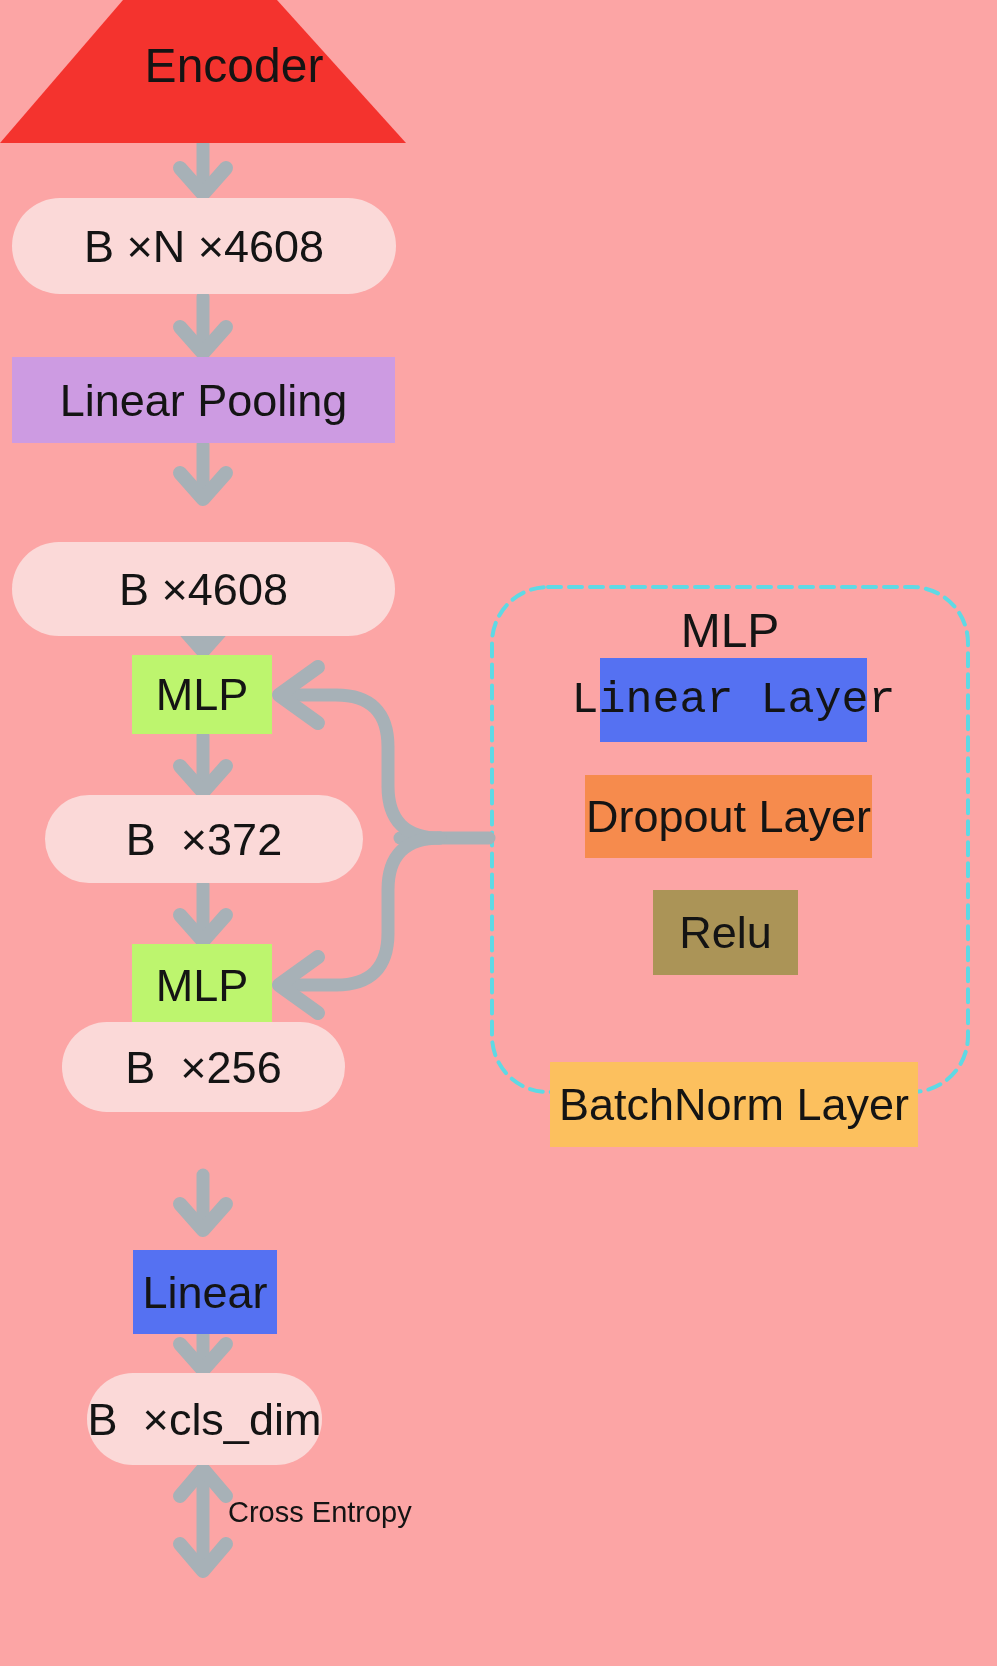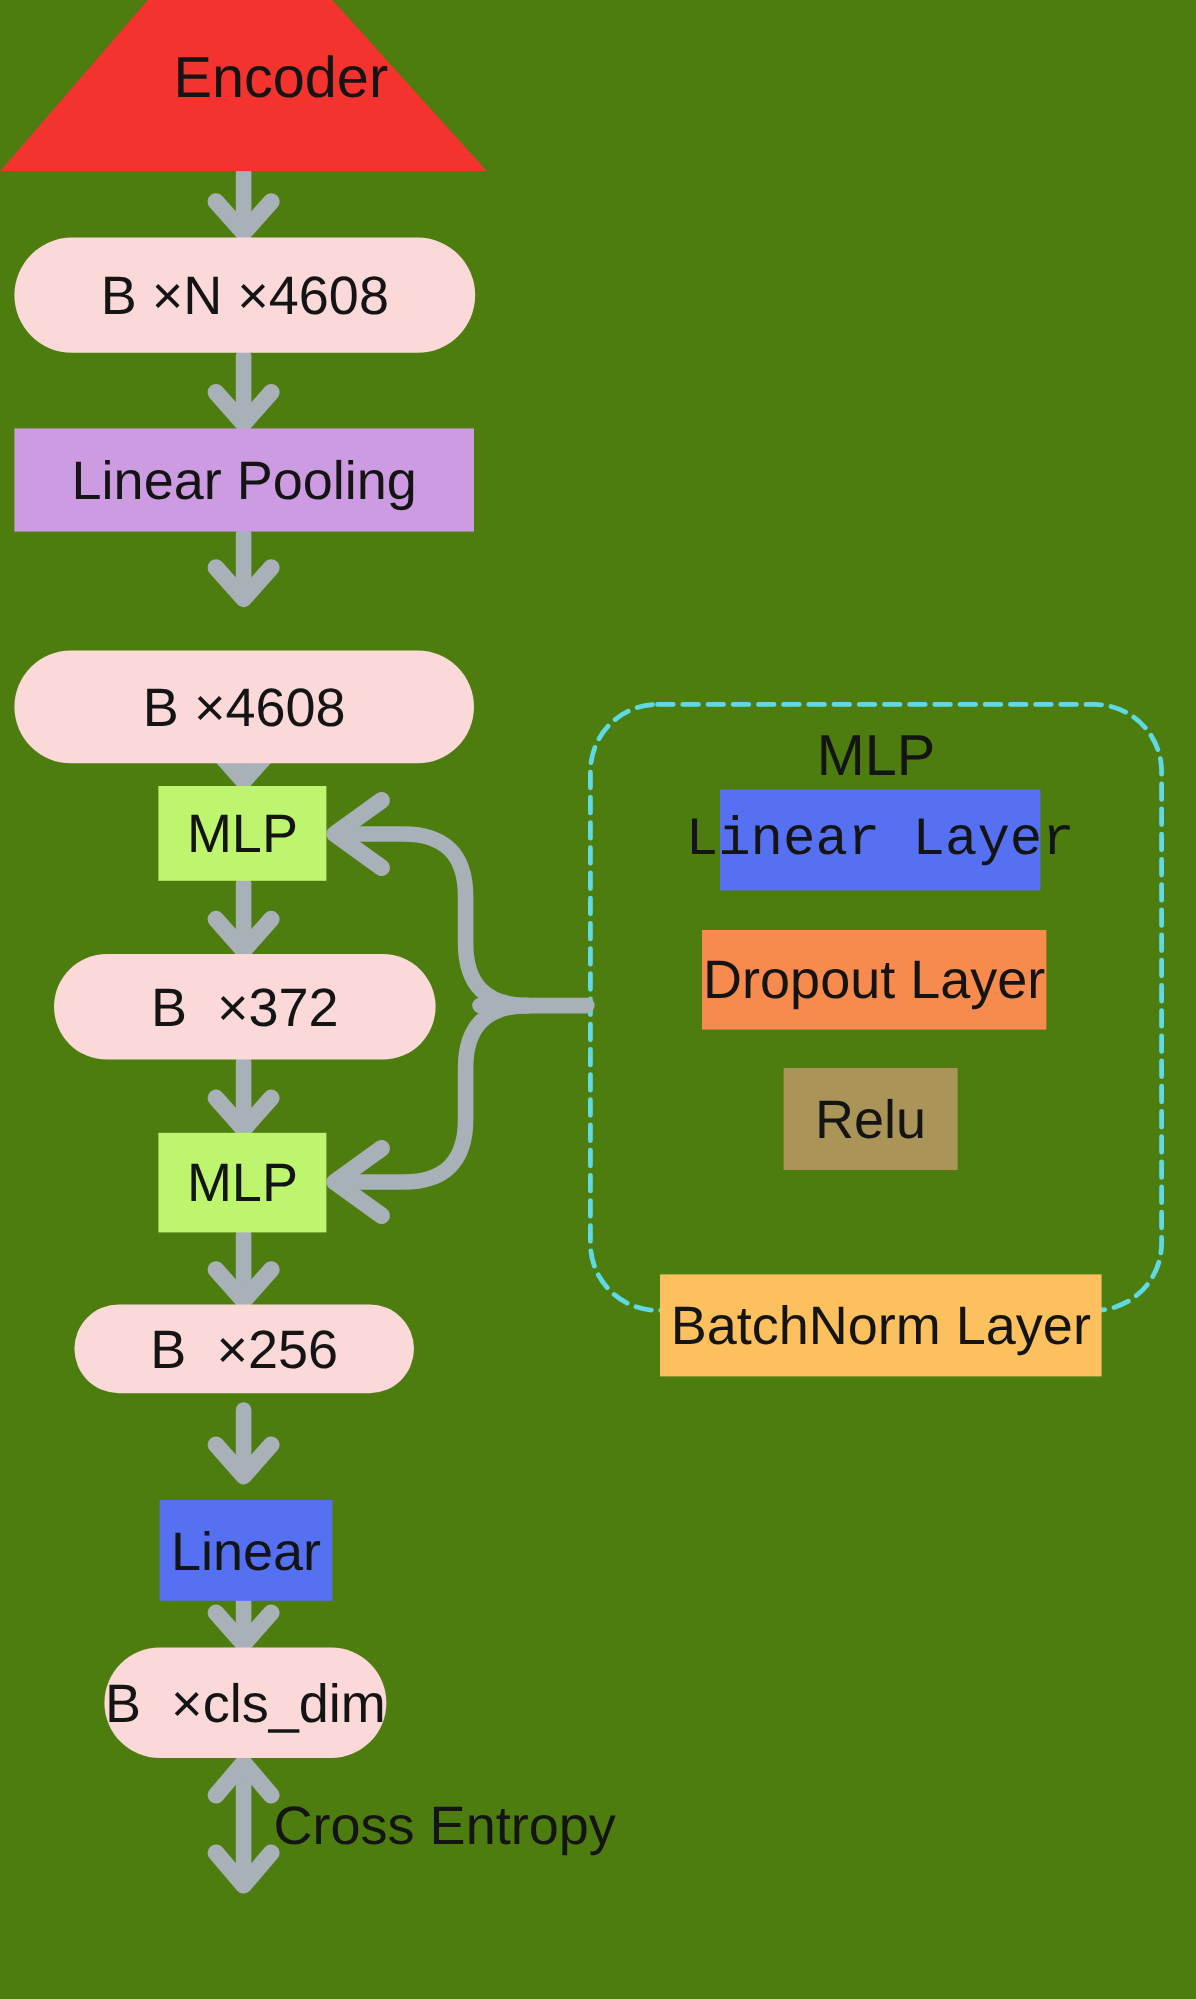--- a/index.html
+++ b/index.html
@@ -1,37 +1,37 @@
 <!DOCTYPE html>
 <html><head>
 <meta charset="utf-8">
 <style>
   html,body{margin:0;padding:0;background:#ffffff;}
-  #page{position:relative;width:997px;height:1666px;background:#4d7c0f;overflow:hidden;
+  #page{position:relative;width:997px;height:1666px;background:#fca5a5;overflow:hidden;
         font-family:"Liberation Sans", sans-serif;color:#141414;}
   #arrow-layer{position:absolute;left:0;top:0;z-index:1;}
   .node{position:absolute;z-index:2;display:flex;align-items:center;justify-content:center;
         font-size:45px;line-height:1;white-space:pre;color:#141414;}
   .pill{background:#fbd9d8;border-radius:50px;}
   
   #encoder-wrap{left:0;top:0;width:406px;height:143px;background:#f4332e;
     -webkit-clip-path:polygon(123px 0,277px 0,406px 143px,0 143px);
     clip-path:polygon(123px 0,277px 0,406px 143px,0 143px);
     justify-content:center;align-items:flex-start;}
   #encoder-label{padding-top:42px;padding-left:62px;font-size:48px;}
   #pill-bn4608{left:12px;top:198px;width:384px;height:96px;}
   #avg-pooling{left:12px;top:357px;width:383px;height:86px;background:#cd9be2;}
   #pill-b4608{left:12px;top:501px;width:383px;height:94px;margin-top:41px;}
   #mlp1{left:132px;top:655px;width:140px;height:79px;background:#bdf56e;}
   #pill-b512{left:45px;top:795px;width:318px;height:88px;}
   #mlp2{left:132px;top:944px;width:140px;height:83px;background:#bdf56e;}
-  #pill-b256{left:62px;top:1087px;width:283px;height:74px;}
+  #pill-b256{left:62px;top:1022px;width:283px;height:90px;}
   #linear-node{left:133px;top:1233px;width:144px;height:84px;background:#5571f2;margin-top:17px;}
   #pill-bcls{left:87px;top:1373px;width:235px;height:92px;}
-  #cross-entropy{left:228px;top:1496px;font-size:45px;z-index:2;position:absolute;}
+  #cross-entropy{left:228px;top:1496px;font-size:29px;z-index:2;position:absolute;}
   #target-node{left:75px;top:1575px;width:258px;height:88px;background:#58e4e0;border-radius:46px;}
   
   #mlp-title{left:492px;top:606px;width:476px;height:50px;font-size:48px;}
   #ll-node{left:600px;top:658px;width:267px;height:84px;background:#5571f2;font-family:Liberation Mono, monospace;}
   #do-node{left:585px;top:775px;width:287px;height:83px;background:#f68b4d;}
   #relu-node{left:653px;top:890px;width:145px;height:85px;background:#ab9457;}
   #bn-node{left:550px;top:1062px;width:368px;height:85px;background:#fcc05e;}
 </style>
 </head>
 <body>

